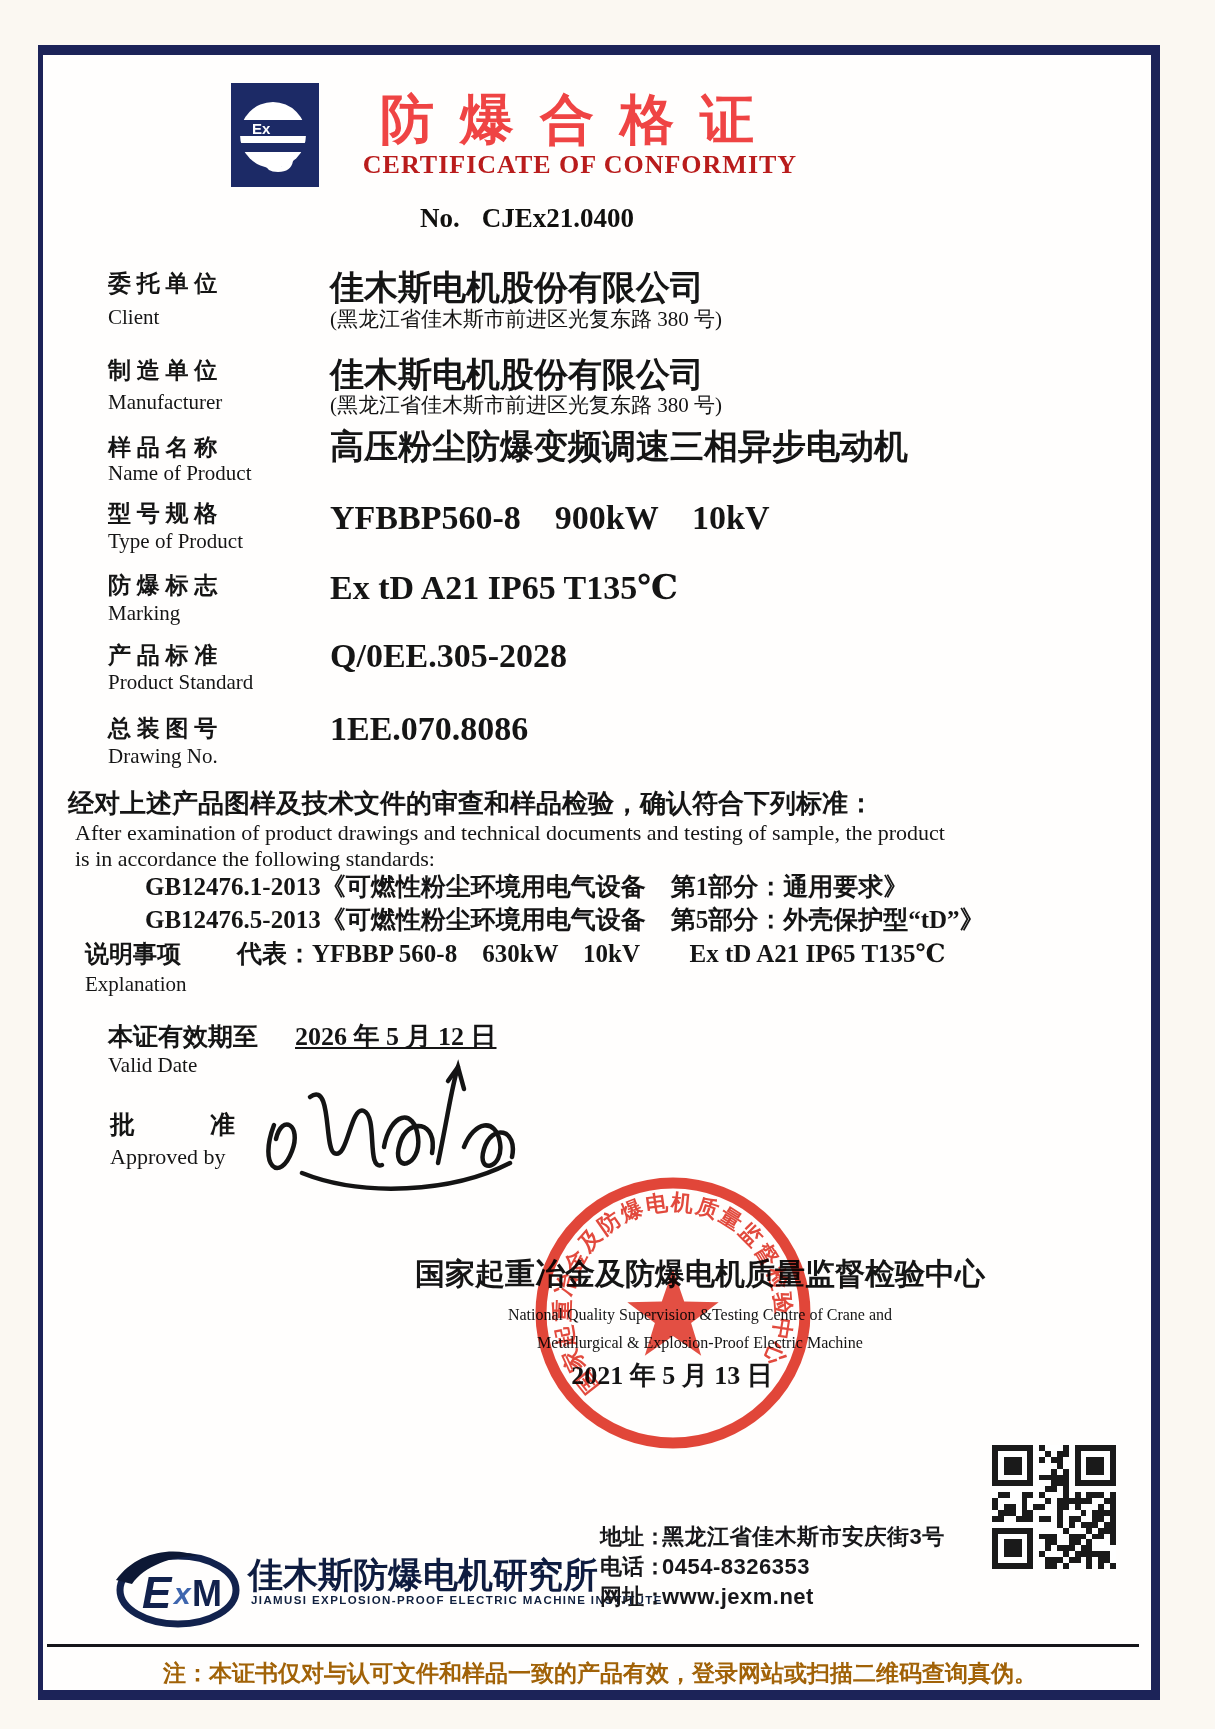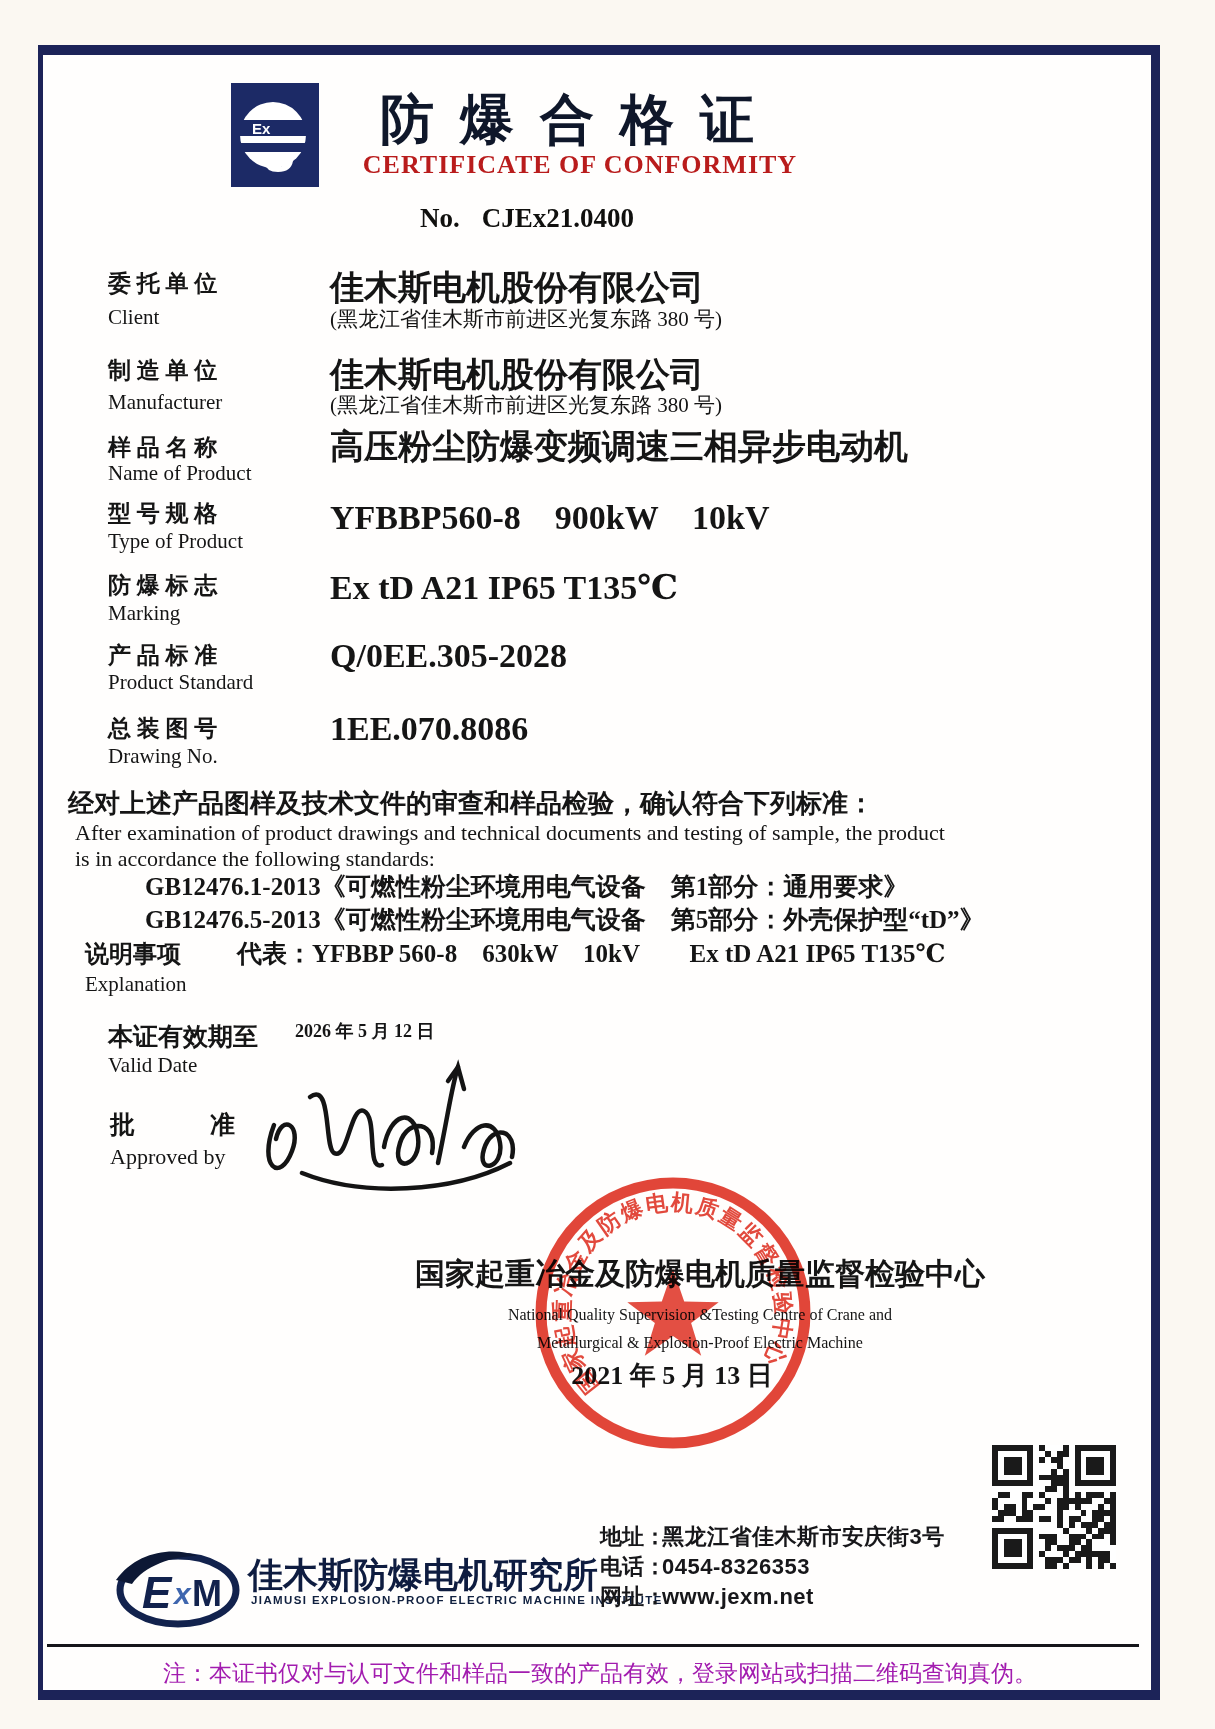--- a/index.html
+++ b/index.html
@@ -11,21 +11,21 @@
   .page{position:relative;width:1215px;height:1729px;overflow:hidden;}
   .frame{
     position:absolute;left:38px;top:45px;width:1108px;height:1635px;
     border-style:solid;border-color:#1c2358;
     border-top-width:10px;border-left-width:5px;border-right-width:9px;border-bottom-width:10px;
     background:#fffefd;
   }
   .abs{position:absolute;}
   .title-cn{
     left:330px;top:84px;width:500px;text-align:center;
-    font-size:54px;font-weight:700;letter-spacing:26px;color:#0f172a;white-space:nowrap;
+    font-size:54px;font-weight:700;letter-spacing:26px;color:#ef4444;white-space:nowrap;
   }
   .title-en{
     left:330px;top:150px;width:500px;text-align:center;
     font-size:26px;font-weight:700;letter-spacing:1px;color:#b91c1c;white-space:nowrap;
   }
   .cert-no{left:420px;top:203px;font-size:27px;font-weight:700;color:#10100e;white-space:nowrap;}
   .cert-no .num{margin-left:22px;}
   .field-row{left:108px;width:1000px;height:70px;}
   .lab-cn{position:absolute;left:0;top:0;font-size:23px;font-weight:600;white-space:nowrap;}
   .lab-en{position:absolute;left:0;top:33px;font-size:21px;white-space:nowrap;}
@@ -34,39 +34,39 @@
   .stmt-cn{left:68px;top:786px;font-size:26px;font-weight:700;white-space:nowrap;}
   .stmt-en{left:75px;top:820px;font-size:22px;white-space:nowrap;}
   .stmt-en2{left:75px;top:846px;font-size:22px;white-space:nowrap;}
   .std{left:145px;font-size:25px;font-weight:600;white-space:nowrap;}
   .expl-row{left:85px;top:938px;width:1030px;height:60px;}
   .expl-row .lab-cn{font-size:24px;}
   .expl-row .lab-en{top:34px;}
   .expl-row .val{left:152px;top:-1px;font-size:25px;}
   .valid-row{left:108px;top:1020px;width:900px;height:60px;}
   .valid-row .lab-cn{font-size:25px;}
-  .valid-row .val{left:187px;top:-1px;font-size:18px;}
+  .valid-row .val{left:187px;top:-1px;font-size:26px;text-decoration:underline;}
   .appr-row{left:110px;top:1108px;width:500px;height:60px;}
   .appr-row .lab-cn{font-size:25px;}
   .appr-row .lab-en{top:36px;font-size:22px;}
   .auth{left:300px;top:1254px;width:800px;text-align:center;}
   .auth-cn{font-size:30px;font-weight:700;white-space:nowrap;}
   .auth-en{font-size:16px;font-weight:400;white-space:nowrap;line-height:28px;margin-top:6px;}
   .issue-date{left:472px;top:1358px;width:400px;text-align:center;font-size:26px;font-weight:600;white-space:nowrap;}
   .inst-cn{left:248px;top:1552px;font-size:35px;font-weight:700;color:#0e1c40;
     font-family:"Liberation Sans","DejaVu Sans",sans-serif;white-space:nowrap;}
   .inst-en{left:251px;top:1594px;font-size:11.5px;font-weight:700;letter-spacing:1.4px;color:#10203f;
     font-family:"Liberation Sans","DejaVu Sans",sans-serif;white-space:nowrap;}
   .contact{left:600px;top:1522px;font-family:"Liberation Sans","DejaVu Sans",sans-serif;}
   .contact-line{height:30px;font-size:22px;color:#17171a;white-space:nowrap;}
   .contact-line .c-lab{font-weight:700;display:inline-block;width:62px;}
   .contact-line .c-val{font-weight:600;letter-spacing:.5px;}
   .rule{left:47px;top:1644px;width:1092px;height:3px;background:#15151a;}
-  .note{left:80px;top:1658px;width:1040px;text-align:center;font-size:23px;font-weight:400;
-    font-family:"Liberation Sans","DejaVu Sans",sans-serif;white-space:nowrap;color:#a21caf;}
+  .note{left:80px;top:1658px;width:1040px;text-align:center;font-size:23px;font-weight:700;
+    font-family:"Liberation Sans","DejaVu Sans",sans-serif;white-space:nowrap;color:#a16207;}
   .stamp{left:528px;top:1168px;width:290px;height:290px;mix-blend-mode:multiply;opacity:.95;z-index:5;}
   .sig{left:252px;top:1055px;width:290px;height:160px;z-index:3;}
   .qr{left:992px;top:1445px;width:124px;height:124px;}
   .exlogo{left:231px;top:83px;width:88px;height:104px;}
   .jexm{left:112px;top:1544px;width:130px;height:84px;}
 </style>
 </head>
 <body>
 
 <div class="page">

